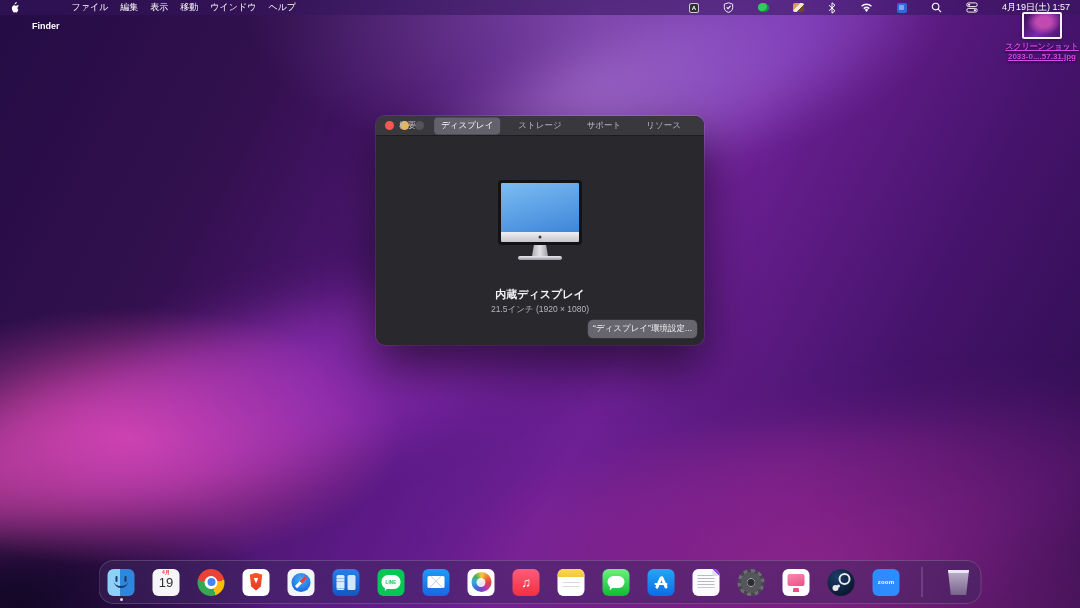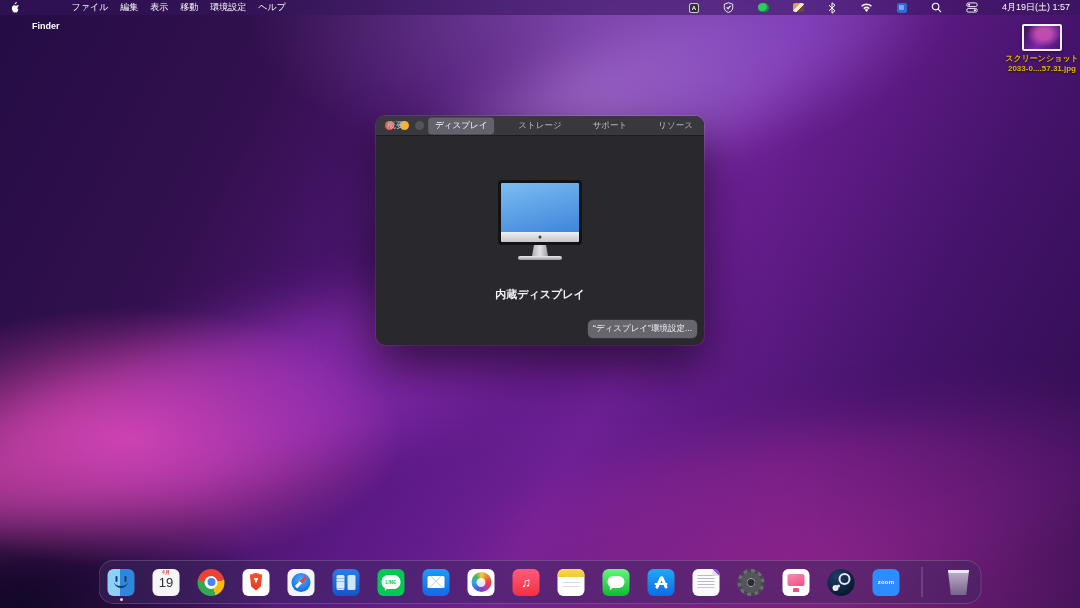--- a/index.html
+++ b/index.html
@@ -40,40 +40,40 @@
   .si-green { width:11px; height:9px; background:#2ecc5e; border-radius:45% 55% 50% 50%;
     box-shadow:inset -2px -1px 0 rgba(0,90,30,.5); }
   .si-pic { width:11px; height:9px; border-radius:2px;
     background:linear-gradient(135deg,#d7a05c 0 38%,#efe7da 38% 62%,#6e4a2b 62%); }
   .si-ime { width:10px; height:10px; background:#2f68d9; border-radius:2px; position:relative; }
   .si-ime::before { content:""; position:absolute; left:2.5px; top:2.5px; width:5px; height:5px;
     background:#7fa7ef; border-radius:1px; }
   .mb-clock { white-space:nowrap; font-size:9px; }
 
   
-  .desk-icon { position:absolute; left:1004px; top:24px; width:76px; text-align:center; color:#eab308; }
+  .desk-icon { position:absolute; left:1004px; top:12px; width:76px; text-align:center; color:#d946ef;text-decoration:underline; }
   .thumb { width:40px; height:27px; margin:0 auto; background:#f2f2f2; padding:2px;
     border-radius:2px; box-shadow:0 1px 3px rgba(0,0,0,.45); }
   .thumb-img { width:100%; height:100%;
     background:radial-gradient(ellipse at 55% 35%, #c04ab0 0 25%, transparent 60%),
       linear-gradient(120deg,#381055,#7c28a8 50%,#4a1570); }
   .desk-label { font-size:8px; line-height:10px; margin-top:3px;
     text-shadow:0 1px 2px rgba(0,0,0,.85); font-weight:bold; }
 
   
   .about-window { position:absolute; left:376px; top:116px; width:328px; height:229px;
     border-radius:9px; background:#29282c; overflow:hidden;
     box-shadow:0 22px 48px rgba(0,0,0,.55), 0 0 0 1px rgba(255,255,255,.12); }
   .titlebar { height:20px; background:#39383d; border-bottom:1px solid #1d1c1f;
     display:flex; align-items:center; position:relative; }
   .traffic { display:flex; gap:6px; margin-left:9px; }
   .tl { width:9px; height:9px; border-radius:50%; }
   .tl-red { background:#f6594f; } .tl-yellow { background:#f4b32d; } .tl-gray { background:#54535a; }
   .tabs { position:absolute; left:50%; top:50%; transform:translate(-50%,-50%);
-    display:flex; align-items:center; gap:17px; font-size:8.5px; color:#bdbcc3; }
+    display:flex; align-items:center; gap:11px; font-size:8.5px; color:#bdbcc3; }
   .tab { padding:2.5px 7px; border-radius:4px; white-space:nowrap; }
   .tab.selected { background:#63626c; color:#fff; }
   .win-body { position:relative; height:209px; }
 
   .imac { position:absolute; left:50%; top:44px; transform:translateX(-50%); }
   .imac-slab { width:84px; border-radius:4px; overflow:hidden;
     border:3px solid #131316; background:#131316; }
   .imac-screen { height:49px; background:linear-gradient(165deg,#7cbdf3,#3e85d9); }
   .imac-chin { height:10px; background:linear-gradient(#f0f0f2,#c6c6cb); position:relative; }
   .imac-chin::after { content:""; position:absolute; left:50%; top:50%; width:3px; height:3px;
@@ -230,21 +230,21 @@
       <span>
         <svg class="apple-svg" viewBox="0 0 16 19" fill="#fff">
           <path d="M11.2 0c.1 1-.3 2-1 2.8-.7.8-1.8 1.4-2.8 1.3-.1-1 .4-2 1-2.7C9.1.6 10.3.1 11.2 0zM14.6 6.3c-1.5-.9-3.2-.5-4.3 0-.6.3-1.1.3-1.7 0C7.5 5.8 6 5.4 4.6 6.3 2.6 7.5 2 10.4 3 13.2c.5 1.4 1.2 2.8 2.2 4 .6.7 1.4 1.1 2.2.8.7-.3 1.4-.3 2.1 0 .8.3 1.6-.1 2.2-.8 1-1.2 1.7-2.6 2.2-4-.9-.5-1.7-1.6-1.7-3 0-1.3.7-2.4 1.7-3 .2-.3.5-.6.7-.9z"></path>
         </svg>
       </span>
       <span class="mb-item mb-app">Finder</span>
       <span class="mb-item">ファイル</span>
       <span class="mb-item">編集</span>
       <span class="mb-item">表示</span>
       <span class="mb-item">移動</span>
-      <span class="mb-item">環境設定</span>
+      <span class="mb-item">ウインドウ</span>
       <span class="mb-item">ヘルプ</span>
     </div>
     <div class="mb-right">
       <span class="si si-abox">A</span>
       <span class="si">
         <svg width="11" height="11" viewBox="0 0 12 12" fill="none" stroke="#fff" stroke-width="1">
           <path d="M6 .8 L10.6 2.4 V6 C10.6 8.8 8.6 10.6 6 11.4 C3.4 10.6 1.4 8.8 1.4 6 V2.4 Z"></path>
           <path d="M4 5.8 L5.5 7.3 L8.2 4.3" stroke-width="1.2"></path>
         </svg>
       </span>
@@ -309,20 +309,21 @@
     <div class="win-body">
       <div class="imac">
         <div class="imac-slab">
           <div class="imac-screen"></div>
           <div class="imac-chin"></div>
         </div>
         <div class="imac-neck"></div>
         <div class="imac-base"></div>
       </div>
       <div class="display-name">内蔵ディスプレイ</div>
+      <div class="display-spec">21.5インチ (1920 × 1080)</div>
       <button class="prefs-btn">“ディスプレイ”環境設定...</button>
     </div>
   </div>
 
   <div class="dock">
     <div class="dock-item">
       <div class="dicon ic-finder"></div>
       <span class="indicator"></span>
     </div>
     <div class="dock-item">

